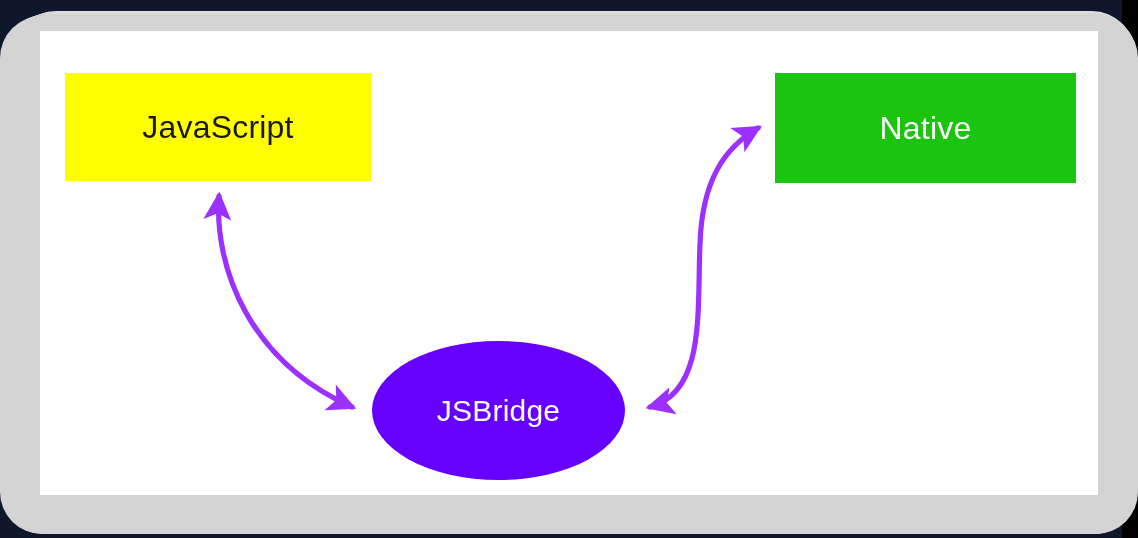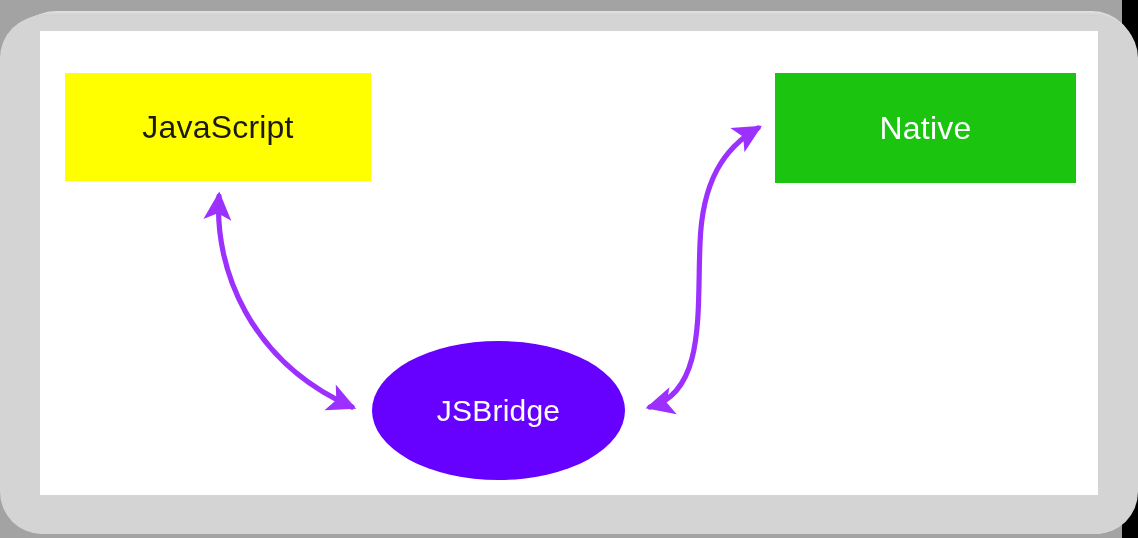--- a/index.html
+++ b/index.html
@@ -12,21 +12,21 @@
     width: 1138px;
     height: 538px;
     overflow: hidden;
     font-family: "Liberation Sans", sans-serif;
   }
 
   #stage {
     position: relative;
     width: 1122px;
     height: 538px;
-    background: #a3a3a3;
+    background: #0f172a;
   }
 
   
   .frame-layer {
     position: absolute;
     border-radius: 42px;
     background: #d9d9d9;
   }
   .frame-l1 { left: 14px; top: 11px; width: 1120px; height: 523px; background:#e0e0e0; }
   .frame-l2 { left: 11px; top: 12px; width: 1124px; height: 522px; background:#dcdcdc; }

